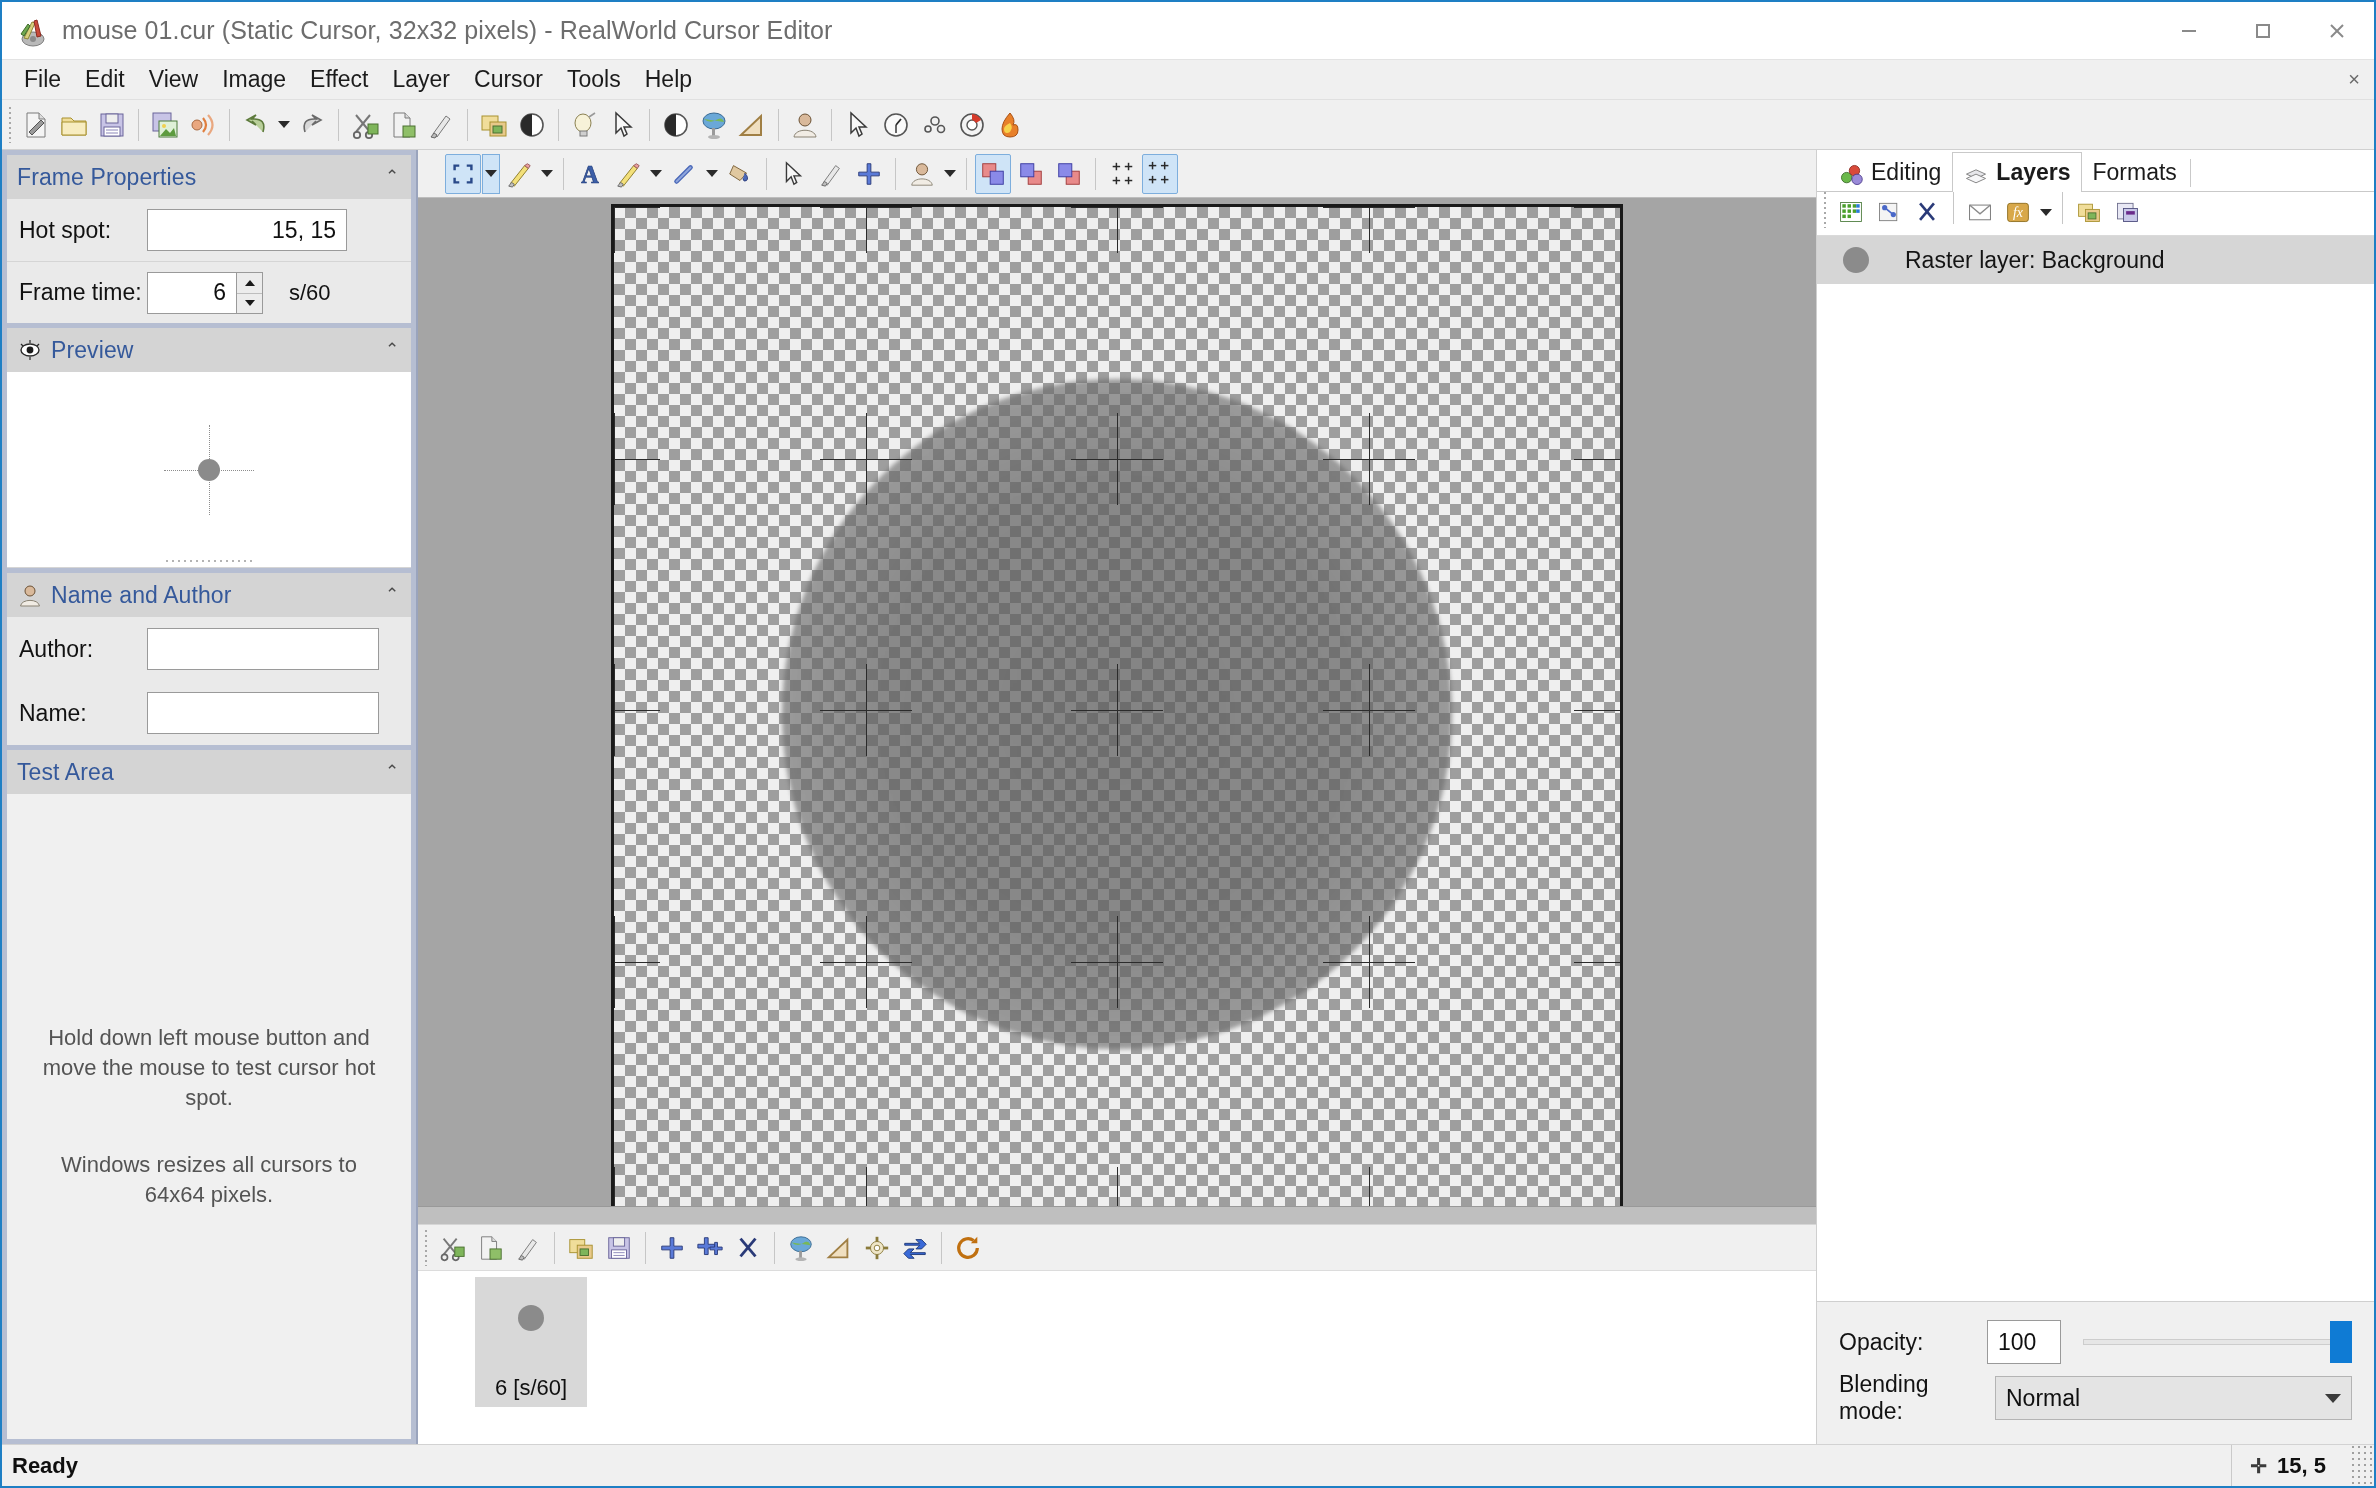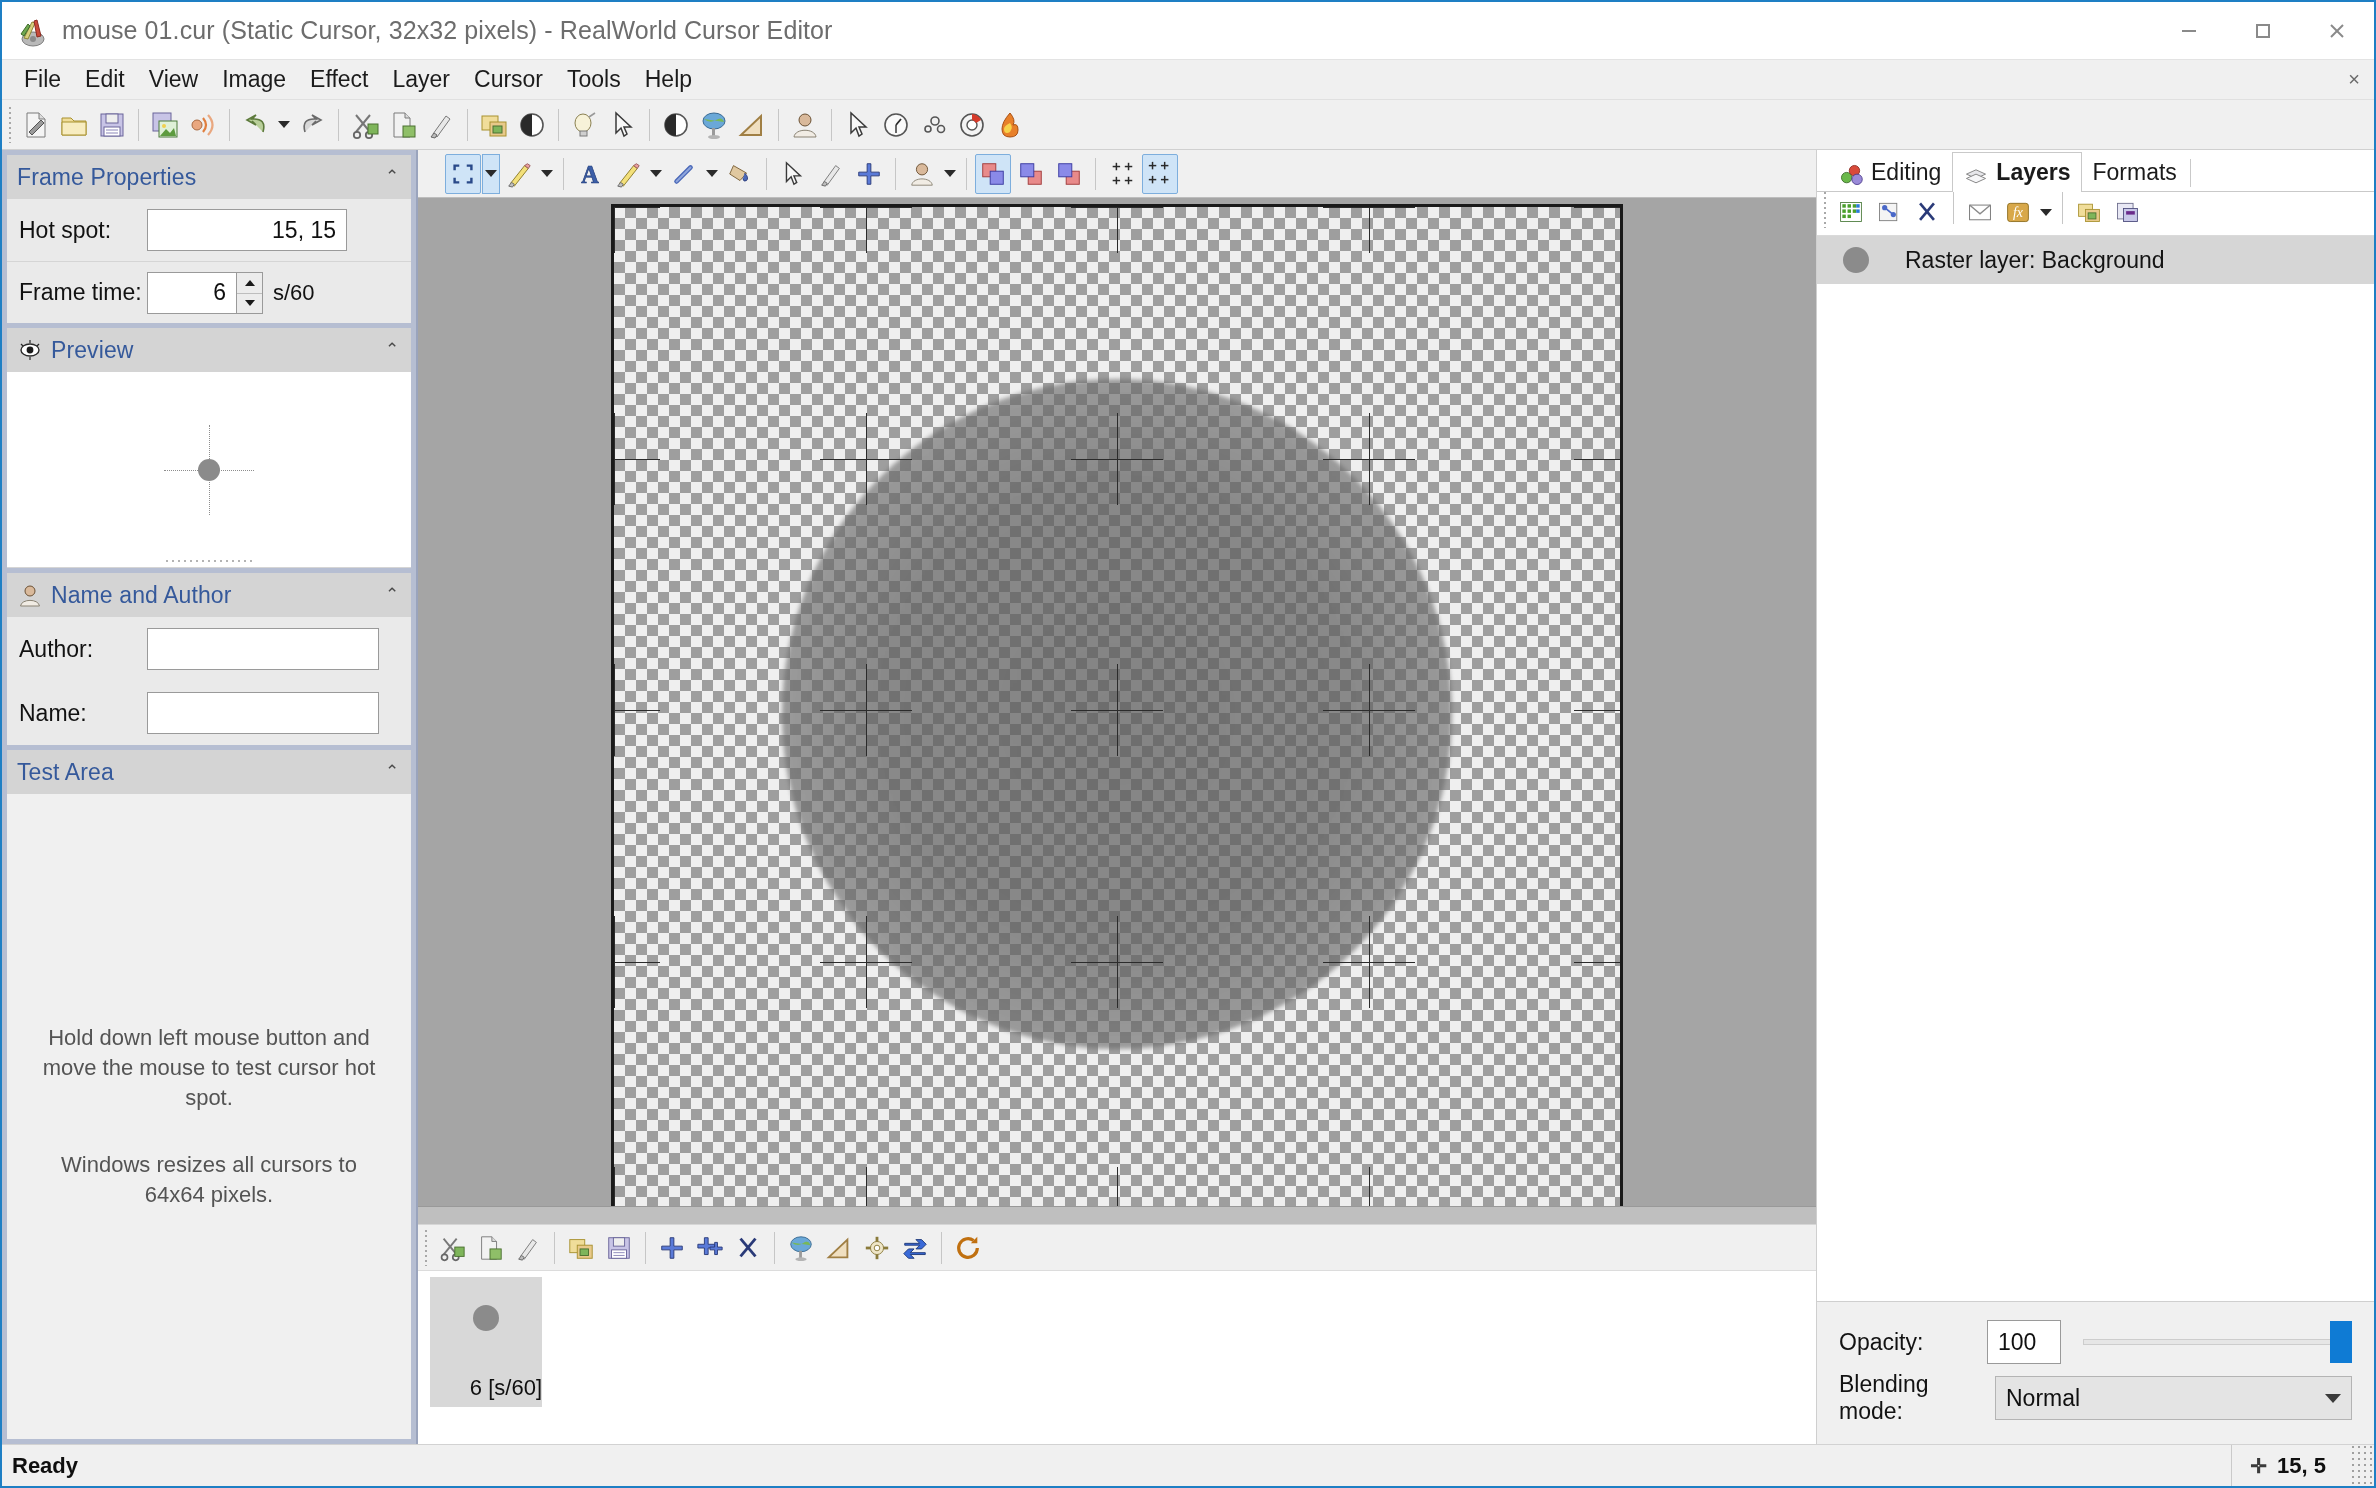--- a/index.html
+++ b/index.html
@@ -149,21 +149,21 @@
   }
   .spinner > div + div { border-top: 1px solid #bdbdbd; }
   .sp-up::after {
     content: ""; border-left: 5px solid transparent; border-right: 5px solid transparent;
     border-bottom: 6px solid #1a1a1a;
   }
   .sp-dn::after {
     content: ""; border-left: 5px solid transparent; border-right: 5px solid transparent;
     border-top: 6px solid #1a1a1a;
   }
-  .unit { font-size: 22px; color: #121212; margin-left: 10px; }
+  .unit { font-size: 22px; color: #121212; margin-left: 26px; }
 
   
   #preview-body {
     height: 196px; background: #ffffff; margin: 0;
     position: relative; border-bottom: 1px solid #d5d5d5;
   }
   #preview-cursor {
     position: absolute; left: 50%; top: 50%;
     width: 90px; height: 90px; transform: translate(-50%,-50%);
   }
@@ -263,22 +263,22 @@
     border-top: 1px solid #d6d6d6;
   }
   #frames-toolbar {
     height: 46px; min-height: 46px; background: #f0f0f0;
     display: flex; align-items: center; padding-left: 4px;
     border-bottom: 1px solid #dcdcdc;
   }
   #frames-strip { flex: 1 1 auto; display: flex; padding: 6px 0 0 12px; background: #ffffff; }
   .frame-item {
     width: 112px; height: 130px; background: #d8d8d8;
-    display: flex; flex-direction: column; align-items: flex-end;
-    position: relative; cursor: default;
+    display: flex; flex-direction: column; align-items: center;
+    position: relative; cursor: default; margin-left: 45px;
   }
   .frame-thumb { flex: 1 1 auto; width: 100%; position: relative; }
   .frame-dot {
     position: absolute; left: 50%; top: 42%; transform: translate(-50%,-50%);
     width: 26px; height: 26px; border-radius: 50%; background: #8b8b8b;
   }
   .frame-label { font-size: 22px; color: #101010; padding-bottom: 6px; }
 
   
   #rightdock {

